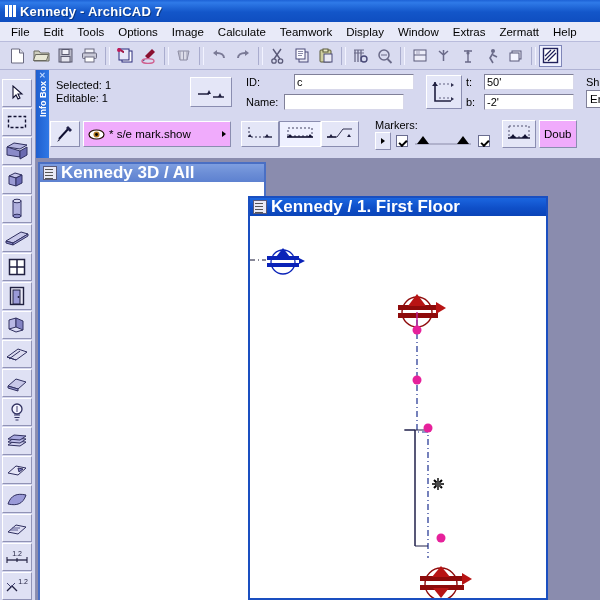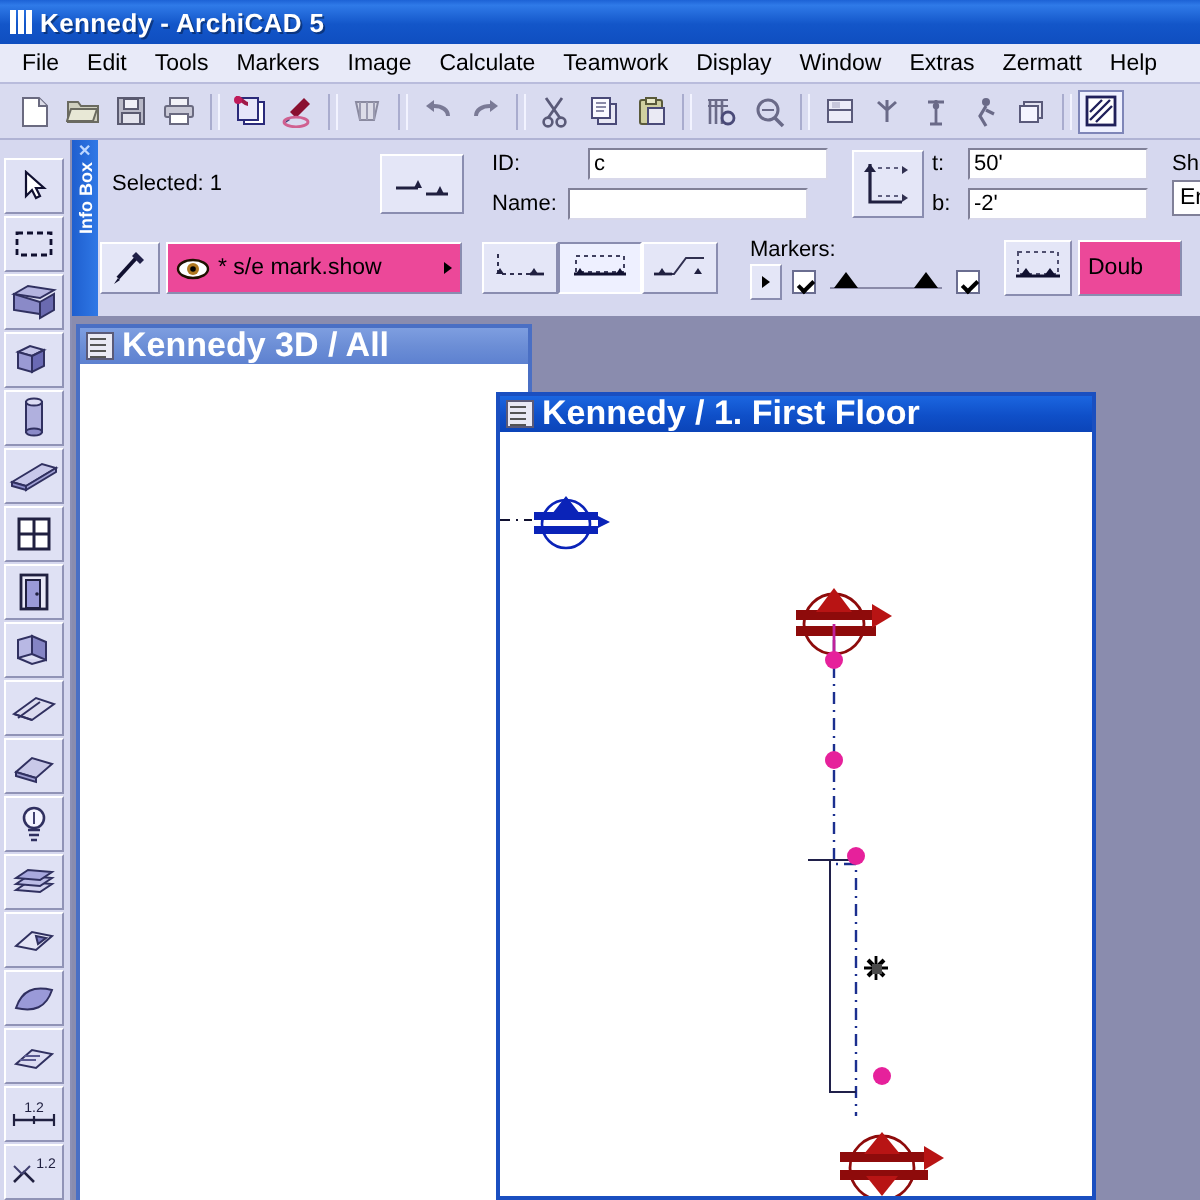--- a/index.html
+++ b/index.html
@@ -85,21 +85,21 @@
     padding:0 2px;box-sizing:border-box;color:#000;outline:none;
   }
   .combo{
     background:#ffffff;border:1px solid #808098;height:18px;font-size:11.5px;
     display:flex;align-items:center;padding:0 3px;box-sizing:border-box;color:#000;
     white-space:nowrap;overflow:hidden;
   }
   .smalllbl{font-size:11px;color:#000;}
 
   .pillbtn{
-    height:26px;background:#ec4899;border:1px solid #ffffff;
+    height:26px;background:#f0abfc;border:1px solid #ffffff;
     border-right-color:#8a8db0;border-bottom-color:#8a8db0;
     display:flex;align-items:center;padding:0 4px;box-sizing:border-box;
   }
   .chk{
     width:12px;height:12px;background:#fff;border:1px solid #6a6d90;
     box-sizing:border-box;position:relative;
   }
   .chk::after{
     content:"";position:absolute;left:2px;top:4px;width:6px;height:3px;
     border-left:2px solid #000;border-bottom:2px solid #000;transform:rotate(-45deg);
@@ -153,28 +153,28 @@
 <div id="app">
 
   <div class="titlebar">
     <div class="tb-logo">
       <span class="bars">
           <i></i>
           <i></i>
           <i></i>
         </span>
     </div>
-    <div class="tb-title">Kennedy - ArchiCAD 5</div>
+    <div class="tb-title">Kennedy - ArchiCAD 7</div>
   </div>
 
   <div class="menubar">
     <div class="menu-item">File</div>
     <div class="menu-item">Edit</div>
     <div class="menu-item">Tools</div>
-    <div class="menu-item">Markers</div>
+    <div class="menu-item">Options</div>
     <div class="menu-item">Image</div>
     <div class="menu-item">Calculate</div>
     <div class="menu-item">Teamwork</div>
     <div class="menu-item">Display</div>
     <div class="menu-item">Window</div>
     <div class="menu-item">Extras</div>
     <div class="menu-item">Zermatt</div>
     <div class="menu-item">Help</div>
   </div>
 
@@ -323,20 +323,21 @@
 
     <div class="ib-tab">
       <span class="xmark">✕</span>
       <span class="vtext">Info Box</span>
     </div>
 
     <div class="ib-row ib-row1">
 
       <div style="width:140px;padding-left:6px;box-sizing:border-box;">
         <div class="sel-text">Selected: 1</div>
+        <div class="sel-text">Editable: 1</div>
       </div>
 
       <div class="ib-btnbox">
         <svg width="30" height="16" viewBox="0 0 30 16">
             <path d="M2 10h11M17 13h11" stroke="#202040" stroke-width="1.6"></path>
             <path d="M11 10l2-4 2 4z" fill="#202040"></path>
             <path d="M26 13l-2-4-2 4z" fill="#202040"></path>
           </svg>
       </div>
 
@@ -461,21 +462,21 @@
 
       <div class="ib-btnbox" style="width:34px;height:28px;">
         <svg width="28" height="22" viewBox="0 0 28 22">
             <rect x="4" y="3" width="20" height="11" fill="none" stroke="#505070" stroke-dasharray="2 2"></rect>
             <path d="M3 15h22" stroke="#101030" stroke-width="1.4"></path>
             <path d="M5 15l3-4 3 4z" fill="#101030"></path>
             <path d="M17 15l3-4 3 4z" fill="#101030"></path>
           </svg>
       </div>
 
-      <div class="pillbtn" style="height:28px;margin-left:3px;width:52px;align-items:center;">
+      <div class="pillbtn" style="height:28px;margin-left:3px;width:38px;align-items:center;">
         <span style="font-size:11.5px;">Doub</span>
       </div>
     </div>
   </div>
 
   <div class="toolbox">
 
     <div class="tool">
       <svg width="13" height="16" viewBox="0 0 13 16">
           <path d="M2 1v12l3-3 2 4 2-1-2-4h4z" fill="#fff" stroke="#101030" stroke-width="1.1"></path>

